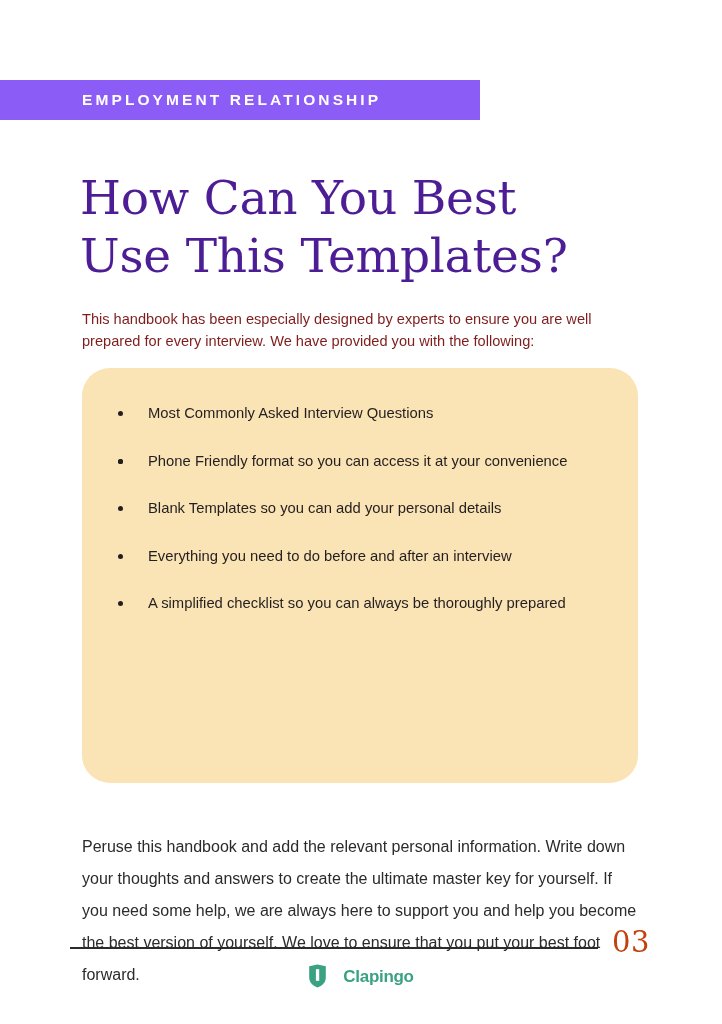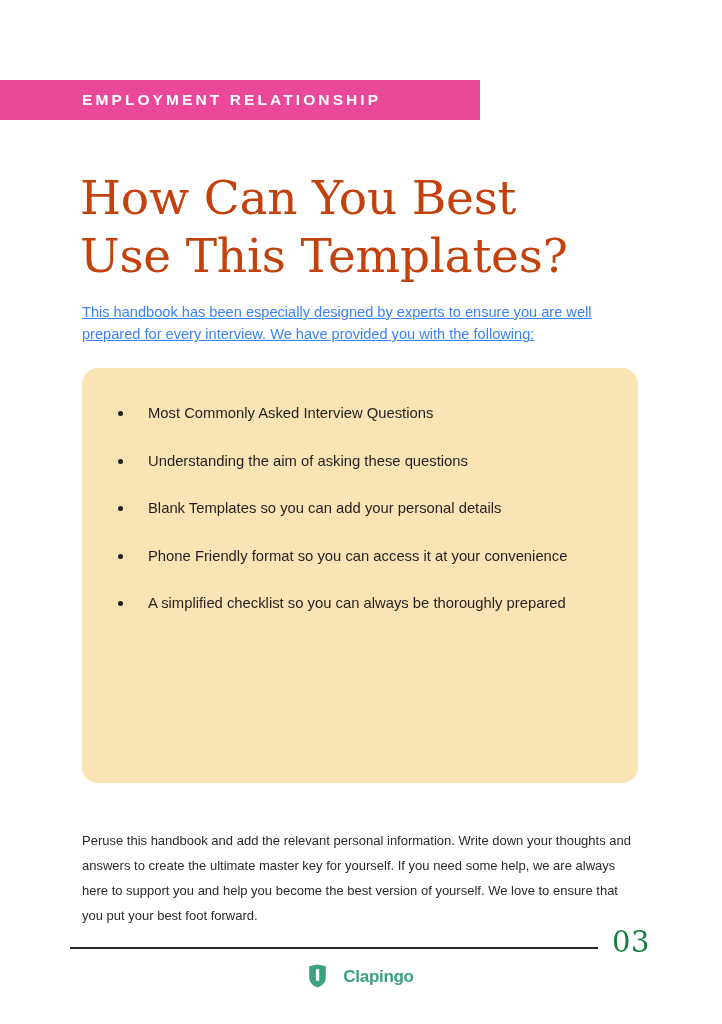--- a/index.html
+++ b/index.html
@@ -22,21 +22,21 @@
     background: #ffffff;
   }
 
   
   .eyebrow-banner {
     position: absolute;
     left: 0;
     top: 80px;
     width: 480px;
     height: 40px;
-    background: #ec4899;
+    background: #8b5cf6;
     display: flex;
     align-items: center;
   }
   .eyebrow-text {
     margin-left: 82px;
     color: #ffffff;
     font-family: "Liberation Sans", sans-serif;
     font-size: 15.5px;
     font-weight: bold;
     letter-spacing: 3.1px;
@@ -47,50 +47,49 @@
   
   .page-title {
     position: absolute;
     left: 80px;
     top: 138px;
     width: 580px;
     font-family: "DejaVu Serif", "Liberation Serif", serif;
     font-size: 47px;
     font-weight: normal;
     line-height: 58px;
-    color: #c2410c;
+    color: #4c1d95;
     letter-spacing: -0.2px;
   }
   .page-title .line {
     display: block;
     white-space: nowrap;
   }
 
   
   .intro-paragraph {
     position: absolute;
     left: 82px;
-    top: 286px;
+    top: 293px;
     width: 530px;
     font-size: 14.6px;
     line-height: 22.5px;
-    color: #3b82f6;
-    font-family: "Liberation Sans", sans-serif;
-    text-decoration: underline;
+    color: #7f1d1d;
+    font-family: "Liberation Sans", sans-serif;
   }
 
   
   .benefits-box {
     position: absolute;
     left: 82px;
     top: 368px;
     width: 556px;
     height: 415px;
     background: #FAE3B4;
-    border-radius: 16px;
+    border-radius: 28px;
   }
   .benefits-list {
     margin: 0;
     padding: 0;
     list-style: none;
     position: absolute;
     left: 36px;
     top: 34px;
     right: 28px;
   }
@@ -115,42 +114,42 @@
     border-radius: 50%;
     background: #231f20;
   }
 
   
   .closing-paragraph {
     position: absolute;
     left: 82px;
     top: 815px;
     width: 556px;
-    font-size: 13px;
-    line-height: 25px;
+    font-size: 16px;
+    line-height: 32px;
     color: #2b2b2b;
     font-family: "Liberation Sans", sans-serif;
   }
 
   
   .footer-rule {
     position: absolute;
     left: 70px;
     top: 947px;
     width: 528px;
     height: 2px;
     background: #2b2b2b;
   }
   .page-number {
     position: absolute;
     right: 72px;
     top: 925px;
     font-family: "DejaVu Serif", "Liberation Serif", serif;
     font-size: 29px;
-    color: #15803d;
+    color: #c2410c;
     letter-spacing: 0.5px;
   }
 
   .brand-logo {
     position: absolute;
     left: 0;
     right: 0;
     top: 964px;
     display: flex;
     align-items: center;
@@ -188,29 +187,32 @@
   <p class="intro-paragraph">This handbook has been especially designed by experts to ensure you are well prepared for every interview. We have provided you with the following:</p>
 
   <div class="benefits-box">
     <ul class="benefits-list">
       <li>
         <span class="bullet-dot"></span>
         <span>Most Commonly Asked Interview Questions</span>
       </li>
       <li>
         <span class="bullet-dot"></span>
-        <span>Understanding the aim of asking these questions</span>
+      </li>
+      <li>
+        <span class="bullet-dot"></span>
+        <span>Phone Friendly format so you can access it at your convenience</span>
       </li>
       <li>
         <span class="bullet-dot"></span>
         <span>Blank Templates so you can add your personal details</span>
       </li>
       <li>
         <span class="bullet-dot"></span>
-        <span>Phone Friendly format so you can access it at your convenience</span>
+        <span>Everything you need to do before and after an interview</span>
       </li>
       <li>
         <span class="bullet-dot"></span>
         <span>A simplified checklist so you can always be thoroughly prepared</span>
       </li>
     </ul>
   </div>
 
   <p class="closing-paragraph">Peruse this handbook and add the relevant personal information. Write down your thoughts and answers to create the ultimate master key for yourself. If you need some help, we are always here to support you and help you become the best version of yourself. We love to ensure that you put your best foot forward.</p>
 

